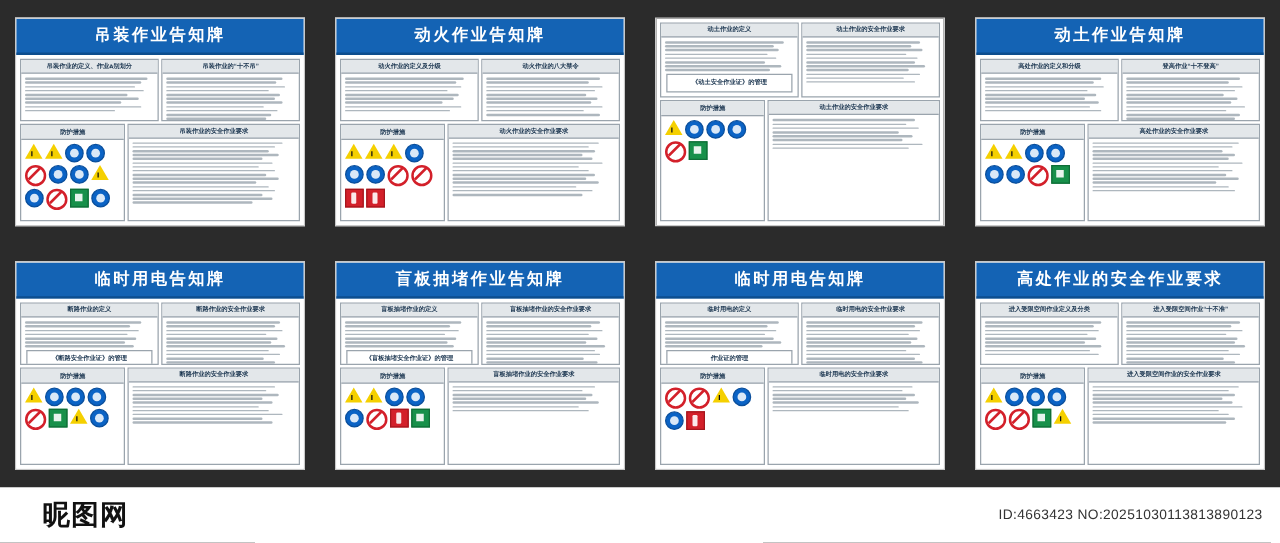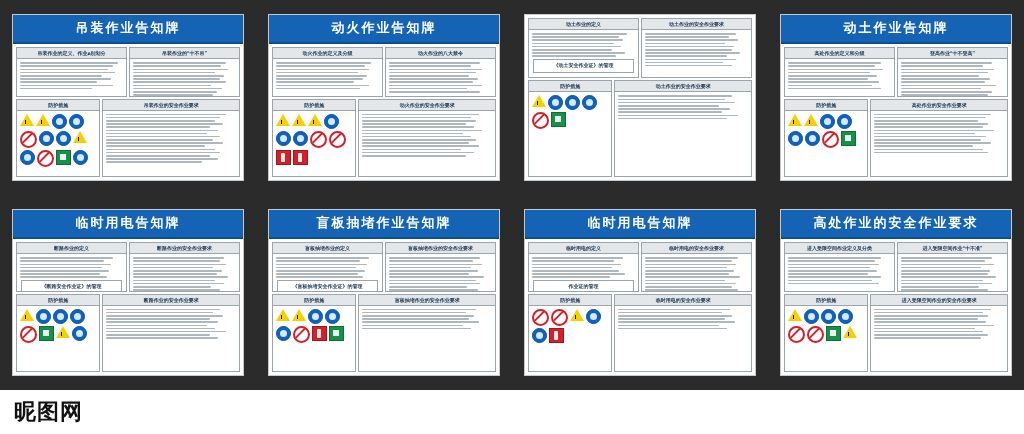--- a/index.html
+++ b/index.html
@@ -174,21 +174,21 @@
     content:"";position:absolute;left:4px;top:2px;width:4px;height:9px;
     background:#ffffff;opacity:.9;border-radius:1px;
   }
   .footer{
     position:absolute;left:0;top:390px;width:1024px;height:44px;
     background:#ffffff;
     display:flex;align-items:center;justify-content:space-between;
     padding:0 14px;box-sizing:border-box;
   }
   .brand{
-    display:flex;align-items:center;gap:6px;
+    display:flex;align-items:center;gap:6px;margin-left:20px;
   }
   .brand-cn{
     font-size:22px;font-weight:bold;color:#111;letter-spacing:1px;
     font-family:"DejaVu Sans", sans-serif;
   }
   .brand-url{
     font-size:21px;font-weight:bold;color:#111;letter-spacing:0px;
   }
   .meta{
     font-size:11px;color:#333;letter-spacing:.3px;
@@ -809,14 +809,15 @@
             </div>
           </div>
         </div>
       </div>
     </div>
 
   <div class="footer">
     <div class="brand">
       <span class="brand-cn">昵图网</span>
     </div>
+    <div class="meta">ID:4663423 NO:20251030113813890123</div>
   </div>
 </div>
 
 </body></html>

